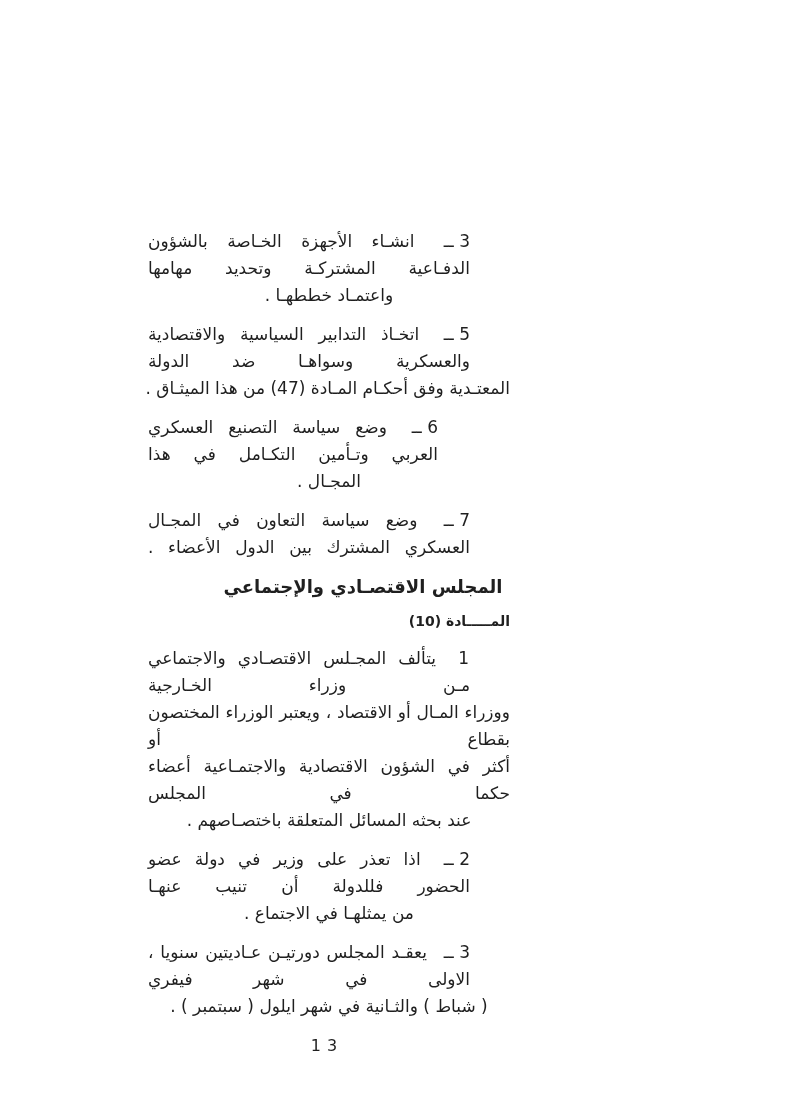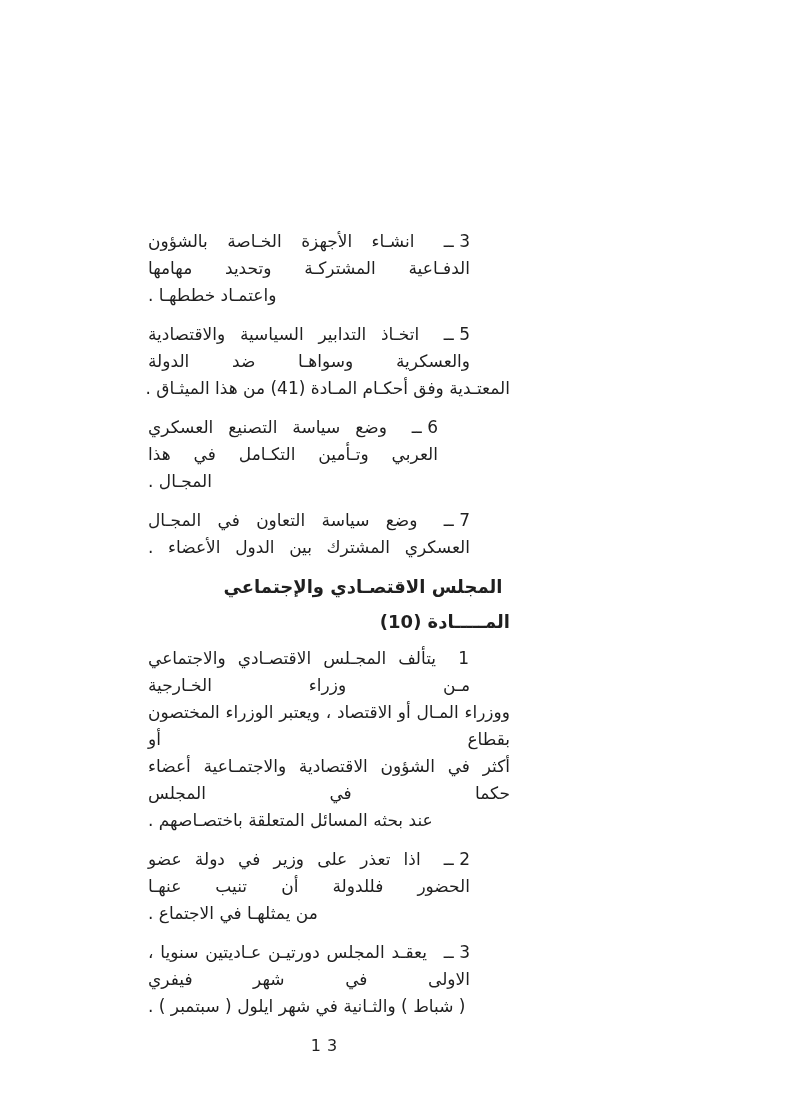--- a/index.html
+++ b/index.html
@@ -24,41 +24,41 @@
     top: 228px;
     right: 131px;
     left: 148px;
     font-size: 17px;
     line-height: 27px;
   }
   .item { margin-bottom: 12px; }
   .ln { white-space: nowrap; }
   
   .j { text-align: justify; text-align-last: justify; white-space: normal; }
-  .c { text-align: left; } 
+  .c { text-align: center; } 
   .first { padding-right: 40px; }
   .indent-md .first { padding-right: 72px; }
   .indent-lg .first { padding-right: 105px; text-align: right; text-align-last: right; }
   .marker {
     display: inline-block;
     margin-left: 10px;
     letter-spacing: 1px;
     white-space: nowrap;
   }
   .heading {
     text-align: center;
     font-weight: bold;
     font-size: 18px;
     margin-top: 8px;
     transform: translateX(34px);
   }
   .article {
     text-align: right;
     font-weight: bold;
-    font-size: 18px;
+    font-size: 14px;
     margin-top: 8px;
     margin-bottom: 10px;
   }
   .sec2 { margin-top: 8px; }
   .page-number {
     text-align: center;
     font-size: 16px;
     letter-spacing: 6px;
     margin-top: 10px;
     transform: translateX(-2px);
@@ -77,21 +77,21 @@
       </div>
       <div class="ln c">واعتمـاد خططهـا .</div>
     </div>
 
 
     <div class="item">
       <div class="ln first j">
         <span class="marker">5 ــ</span>
         <span>اتخـاذ التدابير السياسية والاقتصادية والعسكرية وسواهـا ضد الدولة</span>
       </div>
-      <div class="ln c">المعتـدية وفق أحكـام المـادة (41) من هذا الميثـاق .</div>
+      <div class="ln c">المعتـدية وفق أحكـام المـادة (47) من هذا الميثـاق .</div>
     </div>
 
     <div class="item indent-md">
       <div class="ln first j">
         <span class="marker">6 ــ</span>
         <span>وضع سياسة التصنيع العسكري العربي وتـأمين التكـامل في هذا</span>
       </div>
       <div class="ln c">المجـال .</div>
     </div>
 

